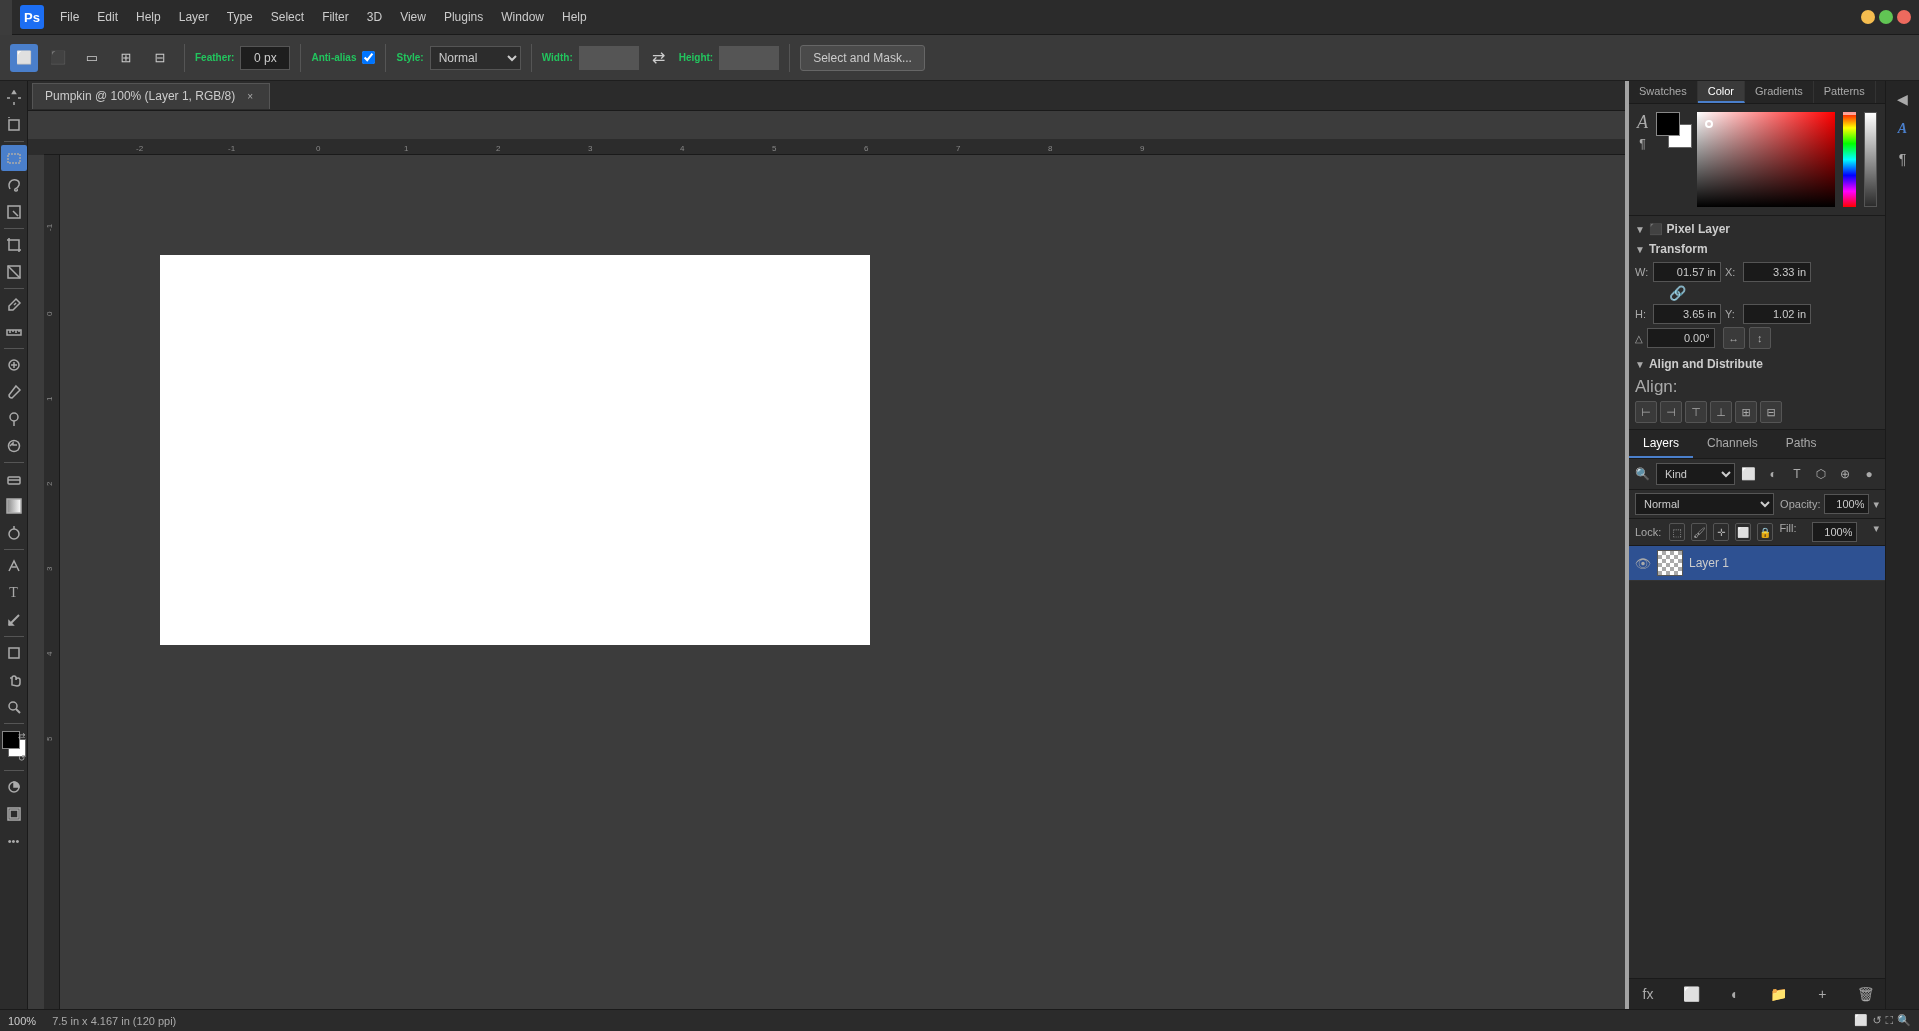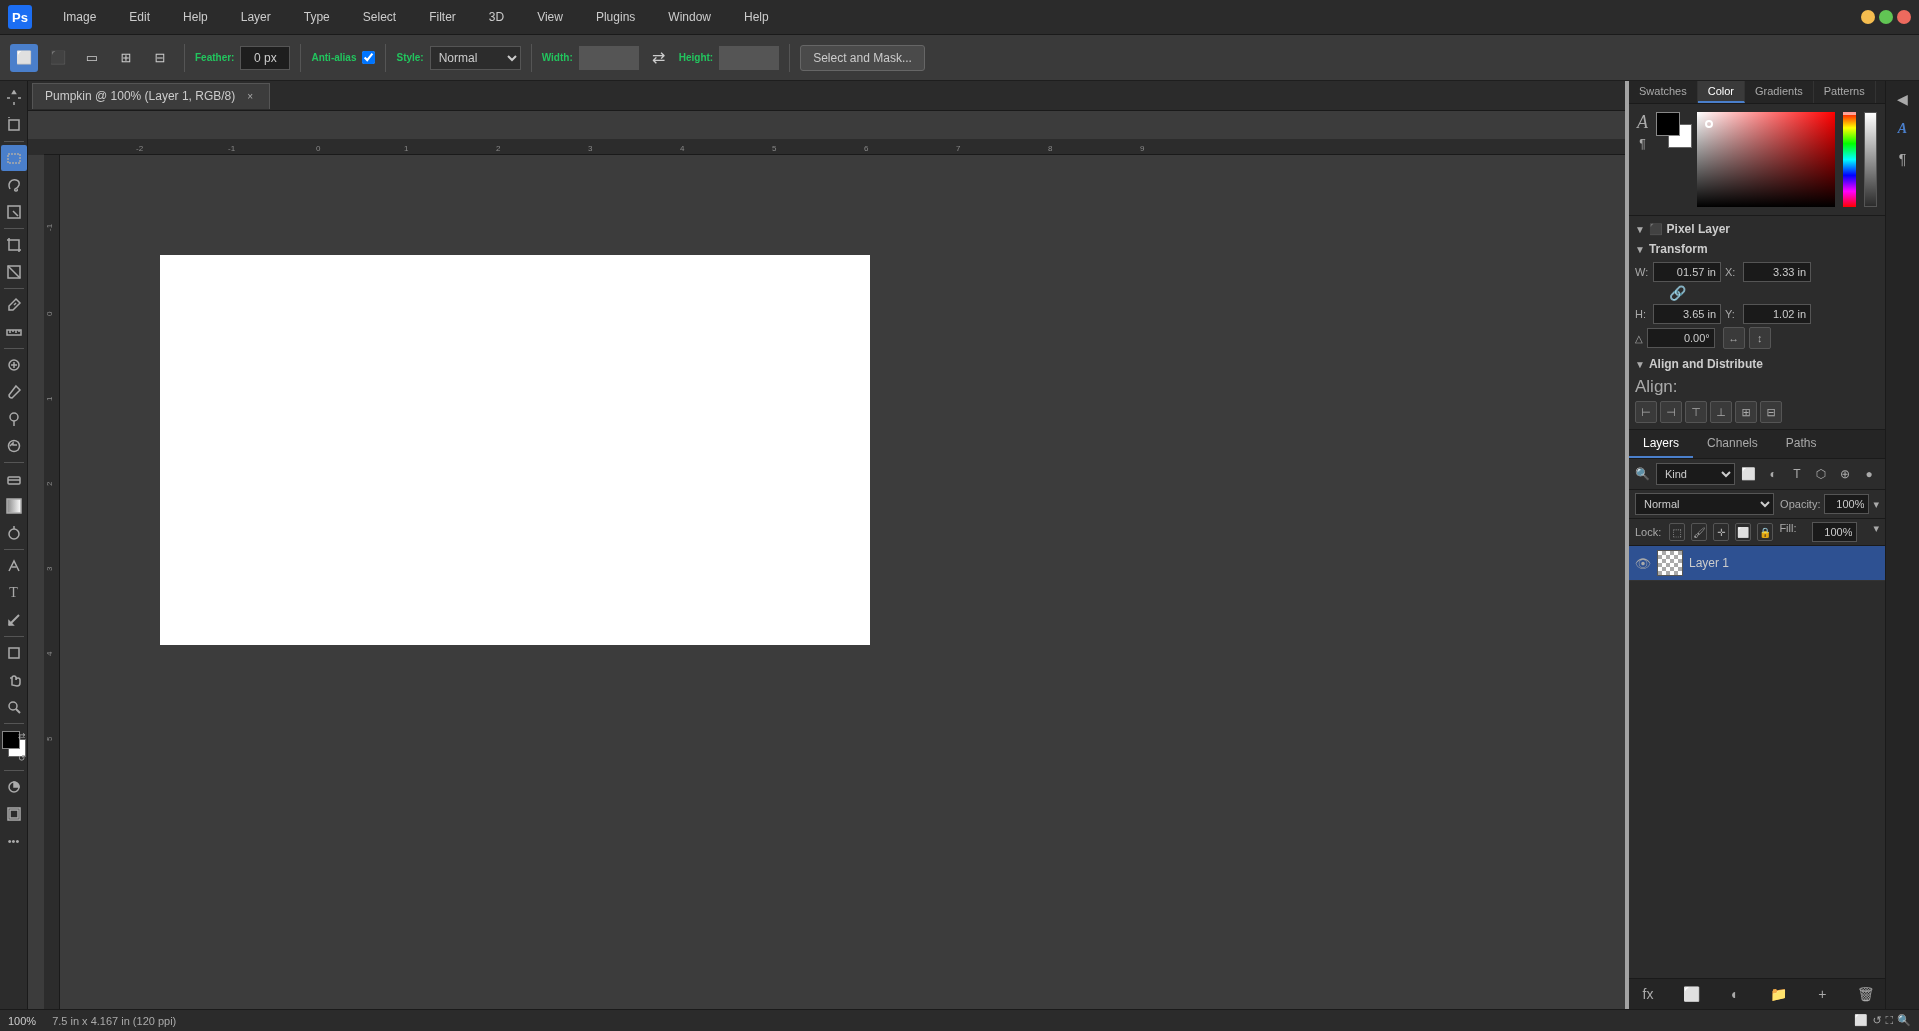--- a/index.html
+++ b/index.html
@@ -1,19 +1,19 @@
 <!DOCTYPE html>
 <html><head>
   <meta charset="utf-8">
   <style>
     * { margin: 0; padding: 0; box-sizing: border-box; }
     body { width: 1919px; height: 1031px; background: #3c3c3c; font-family: 'Arial', sans-serif; font-size: 12px; color: #ccc; overflow: hidden; display: flex; flex-direction: column; }
 
     
-    #menubar { height: 28px; background: #2b2b2b; display: flex; align-items: center; padding: 17px 8px; gap: 17px; border-bottom: 1px solid #1a1a1a; flex-shrink: 0; }
+    #menubar { height: 28px; background: #2b2b2b; display: flex; align-items: center; padding: 17px 8px; gap: 2px; border-bottom: 1px solid #1a1a1a; flex-shrink: 0; margin-left: 12px; }
     .menu-item { padding: 2px 8px; color: #ccc; cursor: pointer; font-size: 12px; }
     #window-controls { margin-left: auto; display: flex; gap: 4px; }
     .wc-btn { width: 14px; height: 14px; border-radius: 50%; cursor: pointer; }
     .wc-min { background: #f5bd4f; }
     .wc-max { background: #61c554; }
     .wc-close { background: #ed6a5e; }
 
     
     #toolbar { height: 46px; background: #3a3a3a; display: flex; align-items: center; padding: 0 10px; gap: 6px; border-bottom: 1px solid #1e1e1e; flex-shrink: 0; }
     .toolbar-sep { width: 1px; height: 28px; background: #555; margin: 0 4px; }
@@ -120,21 +120,21 @@
     #canvas-wrapper::-webkit-scrollbar { width: 12px; height: 12px; background: #2c2c2c; }
     #canvas-wrapper::-webkit-scrollbar-thumb { background: #555; border-radius: 6px; }
     #canvas-wrapper::-webkit-scrollbar-corner { background: #2c2c2c; }
     .ruler-text { font-size: 8px; fill: #888; }
   </style>
 </head>
 <body>
 
 <div id="menubar">
   <div style="width:24px;height:24px;background:#1c6ef3;display:flex;align-items:center;justify-content:center;color:white;font-weight:bold;font-size:13px;margin-right:6px;border-radius:3px;">Ps</div>
-  <div class="menu-item">Image</div>
+  <div class="menu-item">File</div>
   <div class="menu-item">Edit</div>
   <div class="menu-item">Help</div>
   <div class="menu-item">Layer</div>
   <div class="menu-item">Type</div>
   <div class="menu-item">Select</div>
   <div class="menu-item">Filter</div>
   <div class="menu-item">3D</div>
   <div class="menu-item">View</div>
   <div class="menu-item">Plugins</div>
   <div class="menu-item">Window</div>

